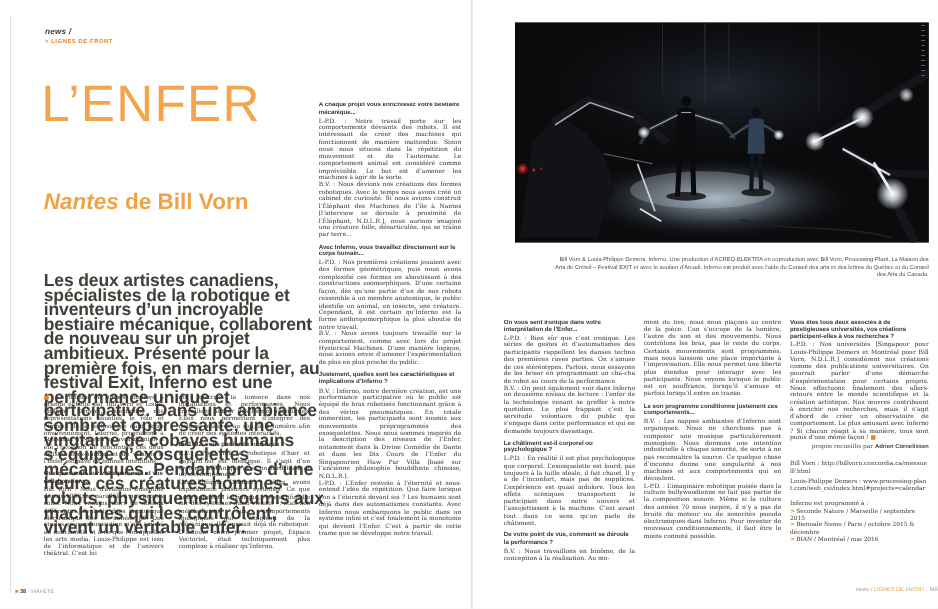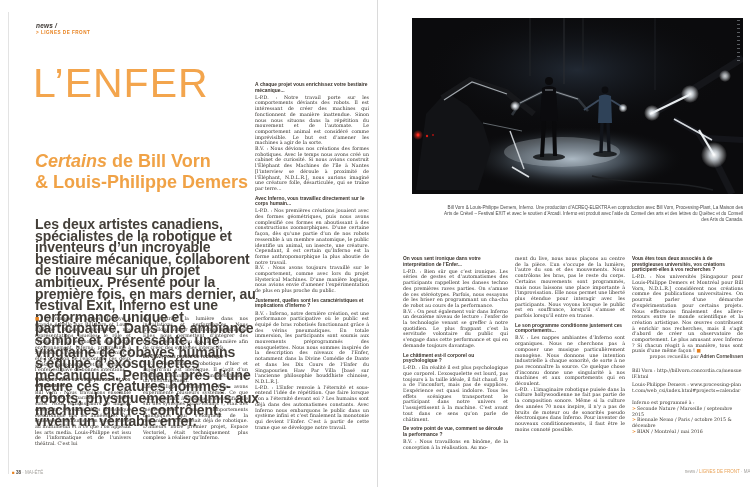--- a/index.html
+++ b/index.html
@@ -73,22 +73,21 @@
 
   <div class="abs kicker">
     <div class="k1">news /</div>
     <div class="k2">&gt; LIGNES DE FRONT</div>
   </div>
 
   <div class="abs title">
     <div>L’ENFER</div>
   </div>
   <div class="abs subtitle">
-    <div><span class="it">Certains</span><span> de Bill Vorn</span></div>
-    <div>&amp; Louis-Philippe Demers</div>
+    <div><span class="it">Nantes</span><span> de Bill Vorn</span></div>
   </div>
 
   <p class="abs intro">Les deux artistes canadiens, spécialistes de la robotique et inventeurs d’un incroyable bestiaire mécanique, collaborent de nouveau sur un projet ambitieux. Présenté pour la première fois, en mars dernier, au festival Exit, Inferno est une performance unique et participative. Dans une ambiance sombre et oppressante, une vingtaine de cobayes humains s’équipe d’exosquelettes mécaniques. Pendant près d’une heure ces créatures hommes-robots, physiquement soumis aux machines qui les contrôlent, vivent un véritable enfer.</p>
 
   <div id="lcol1" class="abs col">
     <p><span class="bullet">■</span> <span>Ce monde de limbes, déployé à grande échelle par Bill Vorn et Louis-Philippe Demers, questionne nos représentations usuelles, le rôle et l’impact de la technologie dans notre environnement. Inferno, programmé à Stereolux à Nantes en avril dernier, a été l’occasion de rencontrer ces deux artistes hors-normes et de vérifier si l’enfer est pavé de bonnes intentions...</span></p>
     <p class="qh">Quelques mots sur votre parcours et vos collaborations...</p>
     <p>Bill Vorn : Nous travaillons ensemble depuis 1992, en parallèle à nos projets solos. Nous venions alors de milieux différents. J’évoluais dans la musique électronique dès les années 80. Des études en communication m’ont amené au multimédia et à ce que l’on appelait les arts media. Louis-Philippe est issu de l’informatique et de l’univers théâtral. C’est lui</p>
   </div>
 

